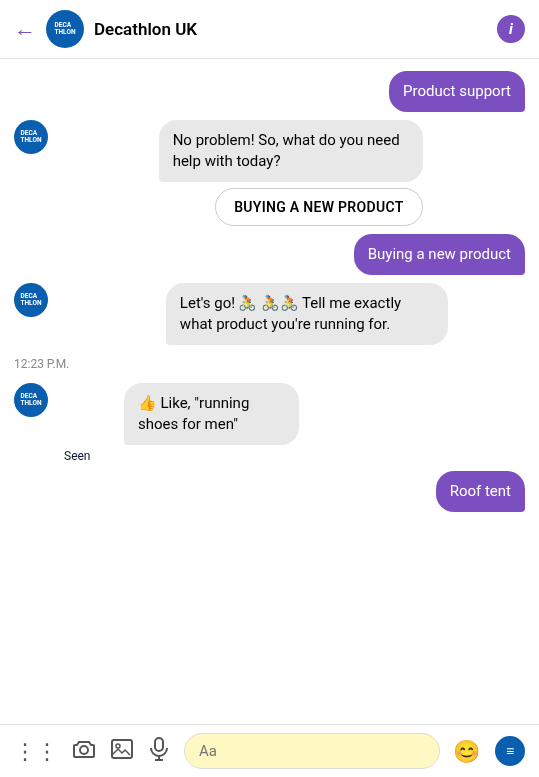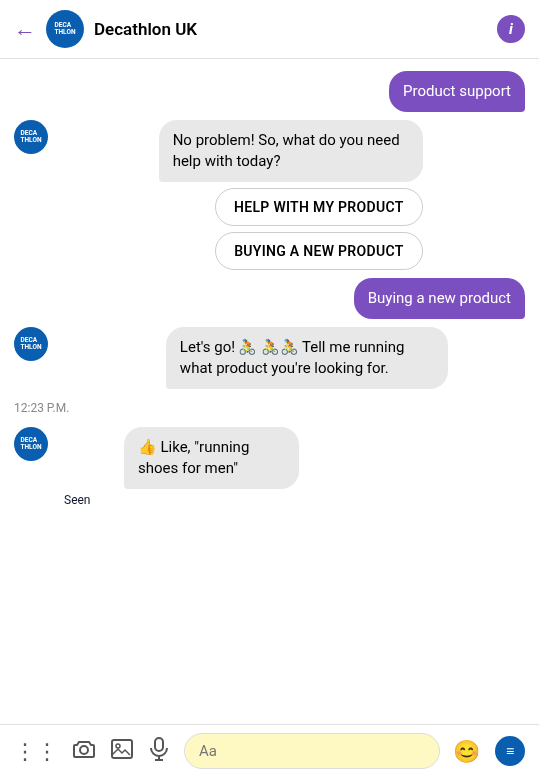--- a/index.html
+++ b/index.html
@@ -251,43 +251,40 @@
   <div class="bubble-row bot">
     <div class="bot-message-group">
       <div class="bot-avatar">
         <span class="decathlon-logo">DECA<br>THLON</span>
       </div>
       <div class="bot-message-content">
         <div class="bubble bot-bubble">
           <span>No problem! So, what do you need help with today?</span>
         </div>
         <button class="option-btn">
-          <span>HELP WITH MY PRODUCT</span>
-        </button>
-        <button class="option-btn">
           <span>BUYING A NEW PRODUCT</span>
         </button>
       </div>
     </div>
   </div>
 
   <div class="bubble-row user">
     <div class="bubble user-bubble">
       <span>Buying a new product</span>
     </div>
   </div>
 
   <div class="bubble-row bot">
     <div class="bot-message-group">
       <div class="bot-avatar">
         <span class="decathlon-logo">DECA<br>THLON</span>
       </div>
       <div class="bot-message-content">
         <div class="bubble bot-bubble">
-          <span>Let's go! 🚴 🚴🚴 Tell me running what product you're looking for.</span>
+          <span>Let's go! 🚴 🚴🚴 Tell me exactly what product you're running for.</span>
         </div>
       </div>
     </div>
   </div>
 
   <div class="timestamp">
     <span>12:23 P.M.</span>
   </div>
 
   <div class="bubble-row bot">
@@ -300,20 +297,25 @@
           <span>👍 Like, "running shoes for men"</span>
         </div>
       </div>
     </div>
   </div>
 
   <div class="seen-label">
     <span>Seen</span>
   </div>
 
+  <div class="bubble-row user">
+    <div class="bubble user-bubble">
+      <span>Roof tent</span>
+    </div>
+  </div>
 
 </div>
 
 <div class="toolbar">
   <span class="toolbar-icon">⋮⋮</span>
   <span class="toolbar-icon">
     <svg width="24" height="24" viewBox="0 0 24 24" fill="none">
       <circle cx="12" cy="13" r="4" stroke="#555" stroke-width="2"></circle>
       <path d="M3 8h2l2-3h10l2 3h2a1 1 0 011 1v10a1 1 0 01-1 1H3a1 1 0 01-1-1V9a1 1 0 011-1z" stroke="#555" stroke-width="2" fill="none"></path>
     </svg>

